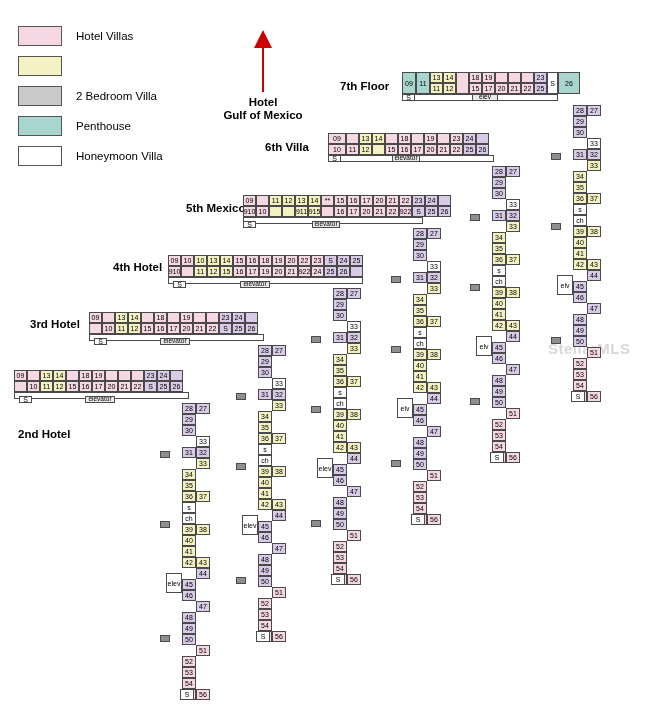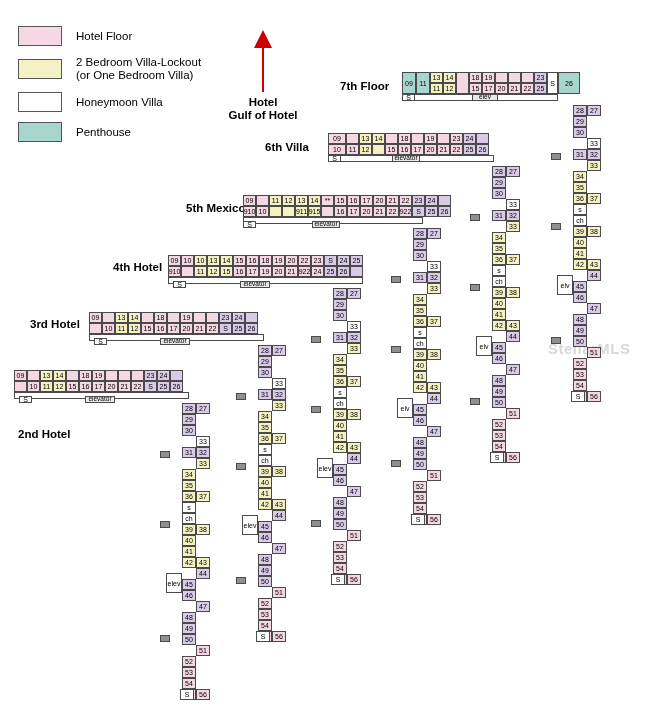--- a/index.html
+++ b/index.html
@@ -57,43 +57,45 @@
   }
 </style>
 </head>
 <body>
 
 <div class="wrap">
 
   <div class="legend">
     <div class="legend-row">
       <div class="swatch pink"></div>
-      <div class="legend-label">Hotel Floor</div>
+      <div class="legend-label">Hotel Villas</div>
     </div>
     <div class="legend-row">
       <div class="swatch yellow"></div>
-      <div class="legend-label" style="white-space:pre-line">2 Bedroom Villa-Lockout
-(or One Bedroom Villa)</div>
+    </div>
+    <div class="legend-row">
+      <div class="swatch gray"></div>
+      <div class="legend-label">2 Bedroom Villa</div>
+    </div>
+    <div class="legend-row">
+      <div class="swatch teal"></div>
+      <div class="legend-label">Penthouse</div>
     </div>
     <div class="legend-row">
       <div class="swatch white"></div>
       <div class="legend-label">Honeymoon Villa</div>
     </div>
-    <div class="legend-row">
-      <div class="swatch teal"></div>
-      <div class="legend-label">Penthouse</div>
-    </div>
   </div>
 
   <div class="arrow-box">
     <svg class="arrow-svg" width="20" height="62" viewBox="0 0 20 62">
       <polygon points="10,0 19,18 11,18 11,62 9,62 9,18 1,18" fill="#cc0000"></polygon>
     </svg>
     <div class="beach-label">Hotel</div>
-    <div class="beach-label" style="margin-top:0">Gulf of Hotel</div>
+    <div class="beach-label" style="margin-top:0">Gulf of Mexico</div>
   </div>
 
   <div class="watermark">StellarMLS</div>
 
   <div class="floor-label" style="left:340px;top:80px;">7th Floor</div>
   <div class="floor-label" style="left:265px;top:141px;">6th Villa</div>
   <div class="floor-label" style="left:186px;top:202px;">5th Mexico</div>
   <div class="floor-label" style="left:113px;top:261px;">4th Hotel</div>
   <div class="floor-label" style="left:30px;top:318px;">3rd Hotel</div>
   <div class="floor-label" style="left:18px;top:428px;">2nd Hotel</div>

